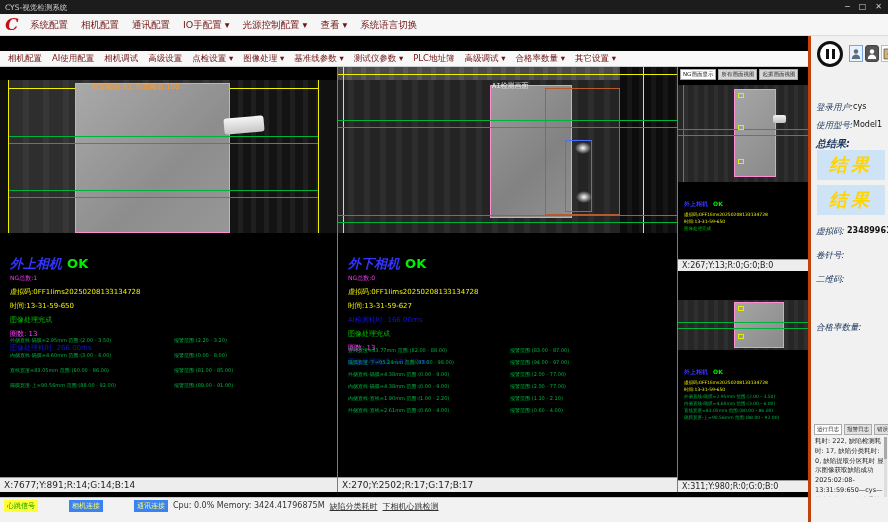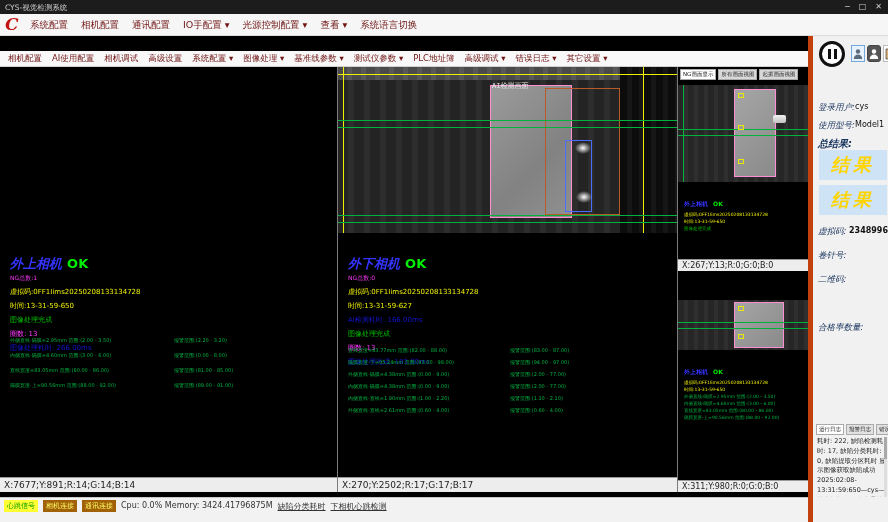--- a/index.html
+++ b/index.html
@@ -51,21 +51,21 @@
   .m-alarm { position:absolute; font-size:5px; color:#00b342; white-space:nowrap; }
 
   
   .minitabs { position:absolute; left:2px; top:2px; display:flex; gap:2px; }
   .minitabs span { font-size:5.5px; color:#222; background:#d8d8d8; border:1px solid #aaa; padding:1px 2px; white-space:nowrap; }
   .minitabs span.sel { background:#fff; }
   .tinyline { font-size:4.5px; white-space:nowrap; margin-top:2px; }
   .roi { position:absolute; width:6px; height:5px; border:1px solid #e8e800; }
 
   
-  .panel { position:absolute; left:808px; top:36px; width:80px; height:486px; background:#f1f1f1; border-left:5px solid #c2410c; }
+  .panel { position:absolute; left:808px; top:36px; width:80px; height:486px; background:#f1f1f1; border-left:3px solid #c2410c; }
   .pausebtn { position:absolute; left:6px; top:5px; width:26px; height:26px; border:3px solid #101010; border-radius:50%; background:#fff; display:flex; align-items:center; justify-content:center; gap:3px; cursor:pointer; }
   .pausebtn i { display:block; width:3px; height:10px; background:#101010; }
   .smallbtns { position:absolute; left:38px; top:9px; display:flex; gap:2px; }
   .sb { width:14px; height:17px; display:flex; align-items:center; justify-content:center; cursor:pointer; }
   .sb1 { background:#e8f2fc; border:1px solid #74a7dd; }
   .sb2 { background:#555; border:1px solid #444; border-radius:3px; }
   .sb3 { background:#fdfdfd; border:1px solid #bbb; }
   .prow { position:absolute; left:5px; font-size:8.5px; font-style:italic; color:#16325c; white-space:nowrap; }
   .pval { position:absolute; font-size:8px; font-style:normal; color:#111; }
   .resultbox { position:absolute; left:6px; width:68px; height:30px; background:#cfe3f7; display:flex; align-items:center; justify-content:center; font-size:18px; font-weight:bold; font-style:italic; color:#ffd400; letter-spacing:4px; }
@@ -73,21 +73,21 @@
   .logtabs span { font-size:5.5px; color:#222; background:#e2e2e2; border:1px solid #aaa; padding:1px 2px; white-space:nowrap; }
   .logtabs span.sel { background:#fff; }
   .logtext { position:absolute; left:4px; top:401px; width:70px; height:60px; font-size:6.5px; line-height:1.5; color:#222; overflow:hidden; }
   .pscroll { position:absolute; right:1px; top:401px; width:3px; height:60px; background:#dedede; }
   .pscroll i { display:block; width:3px; height:22px; background:#a9a9a9; }
 
   
   .statusbar { position:absolute; left:0; top:497px; width:808px; height:25px; background:#f2f2f2; border-top:1px solid #c8c8c8; display:flex; align-items:flex-start; gap:5px; padding:2px 0 0 4px; }
   .badge { font-size:7px; padding:1px 3px; white-space:nowrap; }
   .badge.b1 { background:#ffff33; color:#009a00; }
-  .badge.b2 { background:#a16207; color:#ffff66; }
+  .badge.b2 { background:#3b82f6; color:#ffff66;margin-left:26px; }
   .sbtxt { font-size:8px; color:#333; white-space:nowrap; padding-top:1px; }
   .sblink { font-size:8px; color:#333; text-decoration:underline; white-space:nowrap; padding-top:1px; }
 
   svg { display:block; }
 </style>
 </head>
 <body>
 
 <div class="win">
 
@@ -112,32 +112,46 @@
       <span>系统语言切换</span>
     </div>
   </div>
 
 
   <div class="toolbar">
     <span>相机配置</span>
     <span>AI使用配置</span>
     <span>相机调试</span>
     <span>高级设置</span>
-    <span>系统配置 ▾</span>
+    <span>点检设置 ▾</span>
     <span>图像处理 ▾</span>
     <span>基准线参数 ▾</span>
     <span>测试仪参数 ▾</span>
     <span>PLC地址簿</span>
     <span>高级调试 ▾</span>
-    <span>错误日志 ▾</span>
+    <span>合格率数量 ▾</span>
     <span>其它设置 ▾</span>
   </div>
 
   <div class="view v-left">
 
+    <div style="position:absolute;left:0;top:13px;width:337px;height:153px;background:#111;">
+      <div style="position:absolute;left:9px;top:0;width:309px;height:153px;background:repeating-linear-gradient(90deg,#2e2e2e 0 14px,#373737 14px 20px);"></div>
+      <div style="position:absolute;left:230px;top:0;width:88px;height:153px;background:repeating-linear-gradient(90deg,#131313 0 8px,#1f1f1f 8px 13px);"></div>
+      <div class="yv" style="left:8px;top:0;height:153px;"></div>
+      <div class="yv" style="left:318px;top:0;height:153px;"></div>
+      <div class="yh" style="left:8px;top:8px;width:311px;"></div>
+      <div style="position:absolute;left:75px;top:3px;width:155px;height:150px;background:linear-gradient(135deg,#a9a9a9,#8d8d8d 60%,#979797);border:1px solid #ff8fd2;"></div>
+      <div style="position:absolute;left:224px;top:37px;width:40px;height:16px;background:linear-gradient(#f6f6f6,#c6c6c6);border-radius:3px;transform:rotate(-5deg);"></div>
+      <div class="gl" style="left:9px;top:56px;width:309px;"></div>
+      <div class="gl" style="left:9px;top:63px;width:309px;"></div>
+      <div class="gl" style="left:9px;top:110px;width:309px;"></div>
+      <div class="gl" style="left:9px;top:117px;width:309px;"></div>
+      <span style="position:absolute;left:92px;top:2px;font-size:7px;color:#ff9a2a;white-space:nowrap;">灰度阈值:93, 动态阈值:100</span>
+    </div>
 
     <div style="position:absolute;left:10px;top:186px;">
       <div>
         <span class="cam-t">外上相机</span>
         <span class="cam-ok">OK</span>
       </div>
       <div class="ng">NG总数:1</div>
       <div class="ln-y">虚拟码:0FF1Iims20250208133134728</div>
       <div class="ln-y">时间:13-31-59-650</div>
       <div class="ln-g">图像处理完成</div>

